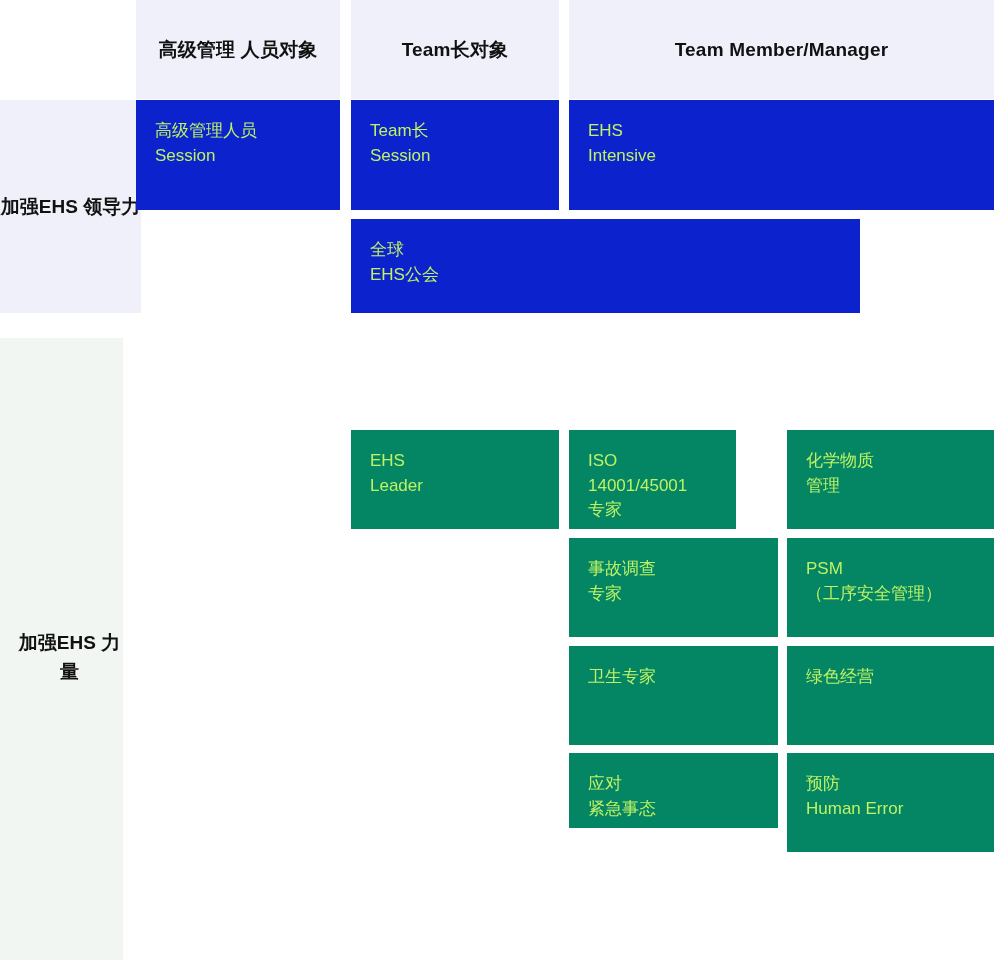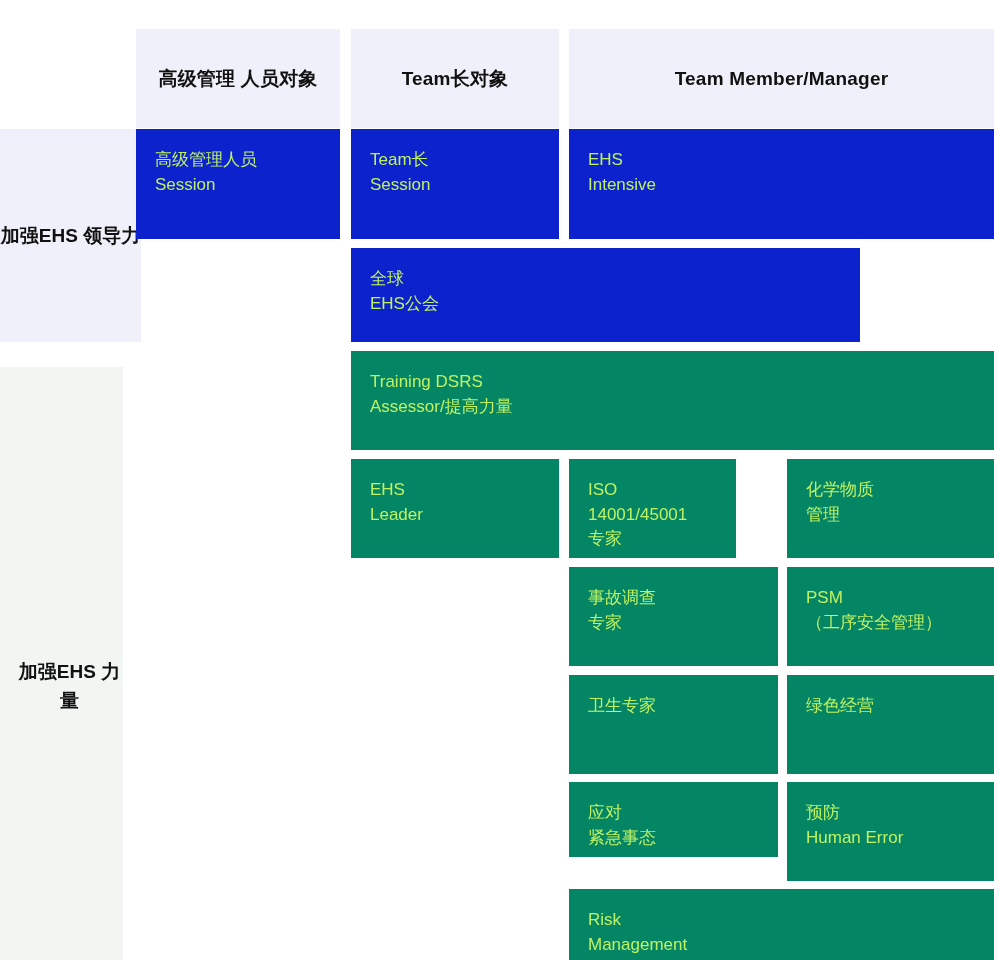--- a/index.html
+++ b/index.html
@@ -18,21 +18,20 @@
   #matrix {
     position: absolute;
     left: 0;
     top: 0;
     width: 994px;
     height: 960px;
   }
   .cell {
     position: absolute;
     box-sizing: border-box;
-    margin-top: 29px;
   }
   
   .col-head {
     background: #f0f0fa;
     color: #111111;
     font-weight: bold;
     font-size: 19px;
     line-height: 1.45;
     display: flex;
     align-items: center;
@@ -90,22 +89,20 @@
 
   <div class="cell box blue" style="left:351px; top:100px; width:208px; height:110px;">Team长
 Session</div>
 
   <div class="cell box blue" style="left:569px; top:100px; width:425px; height:110px;">EHS
 Intensive</div>
 
   <div class="cell box blue" style="left:351px; top:219px; width:509px; height:94px;">全球
 EHS公会</div>
 
-  <div class="cell box green" style="left:351px; top:322px; width:643px; height:99px;">Training DSRS
-Assessor/提高力量</div>
 
   <div class="cell box green" style="left:351px; top:430px; width:208px; height:99px;">EHS
 Leader</div>
 
   <div class="cell box green" style="left:569px; top:430px; width:167px; height:99px;">ISO 14001/45001
 专家</div>
 
   <div class="cell box green" style="left:787px; top:430px; width:207px; height:99px;">化学物质
 管理</div>
 
@@ -118,16 +115,14 @@
   <div class="cell box green" style="left:787px; top:646px; width:207px; height:99px;">绿色经营</div>
 
   <div class="cell box green" style="left:569px; top:646px; width:209px; height:99px;">卫生专家</div>
 
   <div class="cell box green" style="left:569px; top:753px; width:209px; height:75px;">应对
 紧急事态</div>
 
   <div class="cell box green" style="left:787px; top:753px; width:207px; height:99px;">预防
 Human Error</div>
 
-  <div class="cell box green" style="left:569px; top:860px; width:425px; height:100px;">Risk
-Management</div>
 
 </div>
 
 </body></html>

